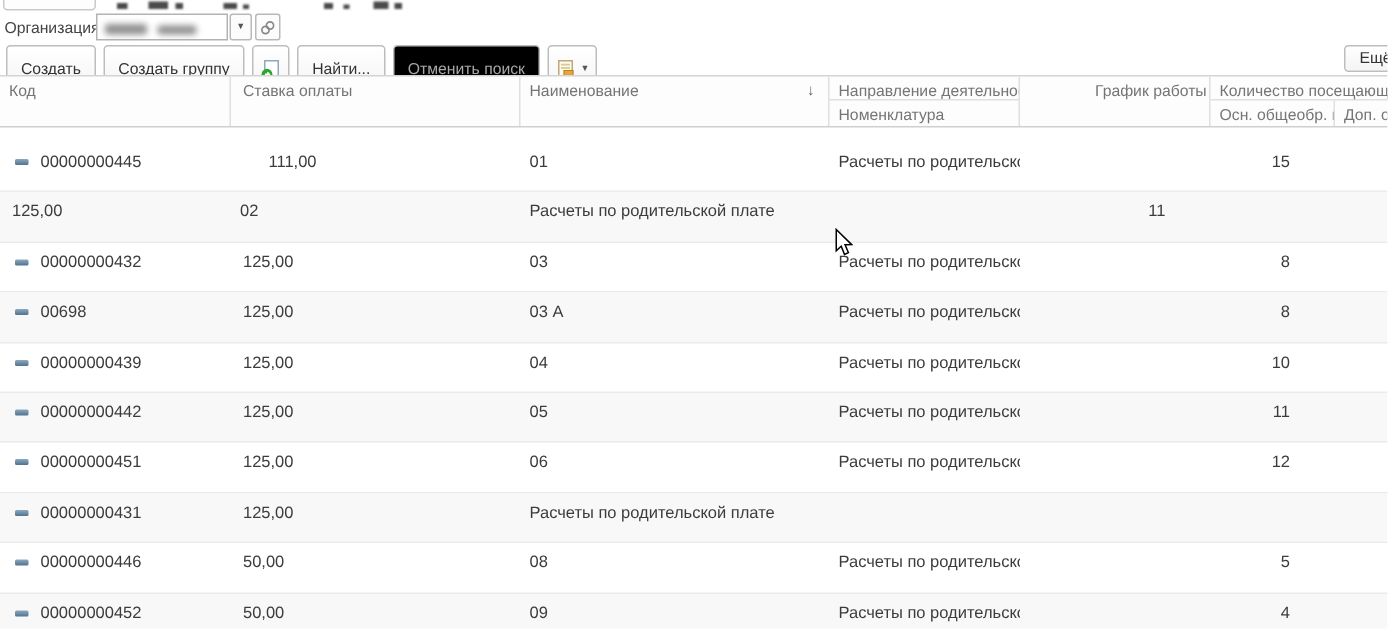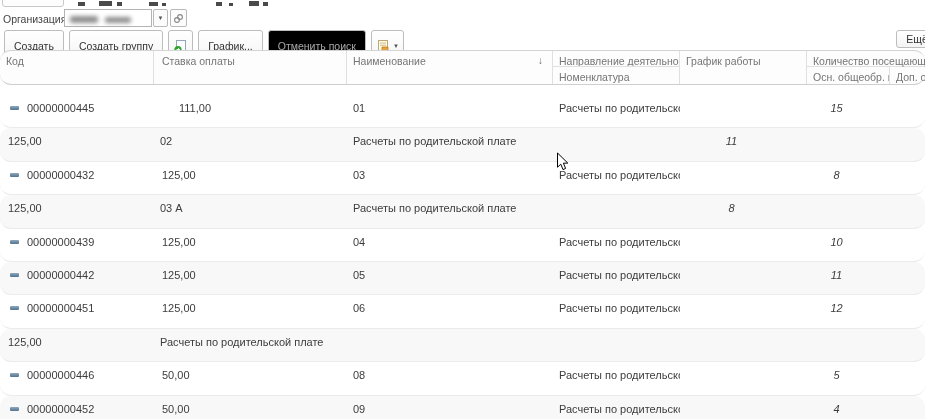--- a/index.html
+++ b/index.html
@@ -43,21 +43,21 @@
   .tb-btn.disabled { color: #a8a8a8; background: #000000; }
   .tb-icon-btn { padding: 0 4px; gap: 3px; }
   .caret { font-size: 6px; color: #555; }
   .more-btn {
     position: absolute; left: 896px; top: 30px; width: 42px; height: 18px;
     font-size: 10.5px; color: #333; background: linear-gradient(#ffffff, #f4f4f4);
     border: 1px solid #bdbdbd; border-radius: 3px;
     display: flex; align-items: center; justify-content: center;
   }
   
-  .grid-cols { display: grid; grid-template-columns: 154px 193px 206px 127px 127px 83px 35px; border-radius: 11px; }
+  .grid-cols { display: grid; grid-template-columns: 154px 193px 206px 127px 127px 83px 35px; }
   .thead {
     position: absolute; left: 0; top: 50px; width: 925px; height: 35px;
     border-top: 1px solid #d4d4d4; border-bottom: 1px solid #cfcfcf;
     grid-template-rows: 16px 17px;
     font-size: 10.5px; color: #757575; background: #fdfdfd;
   }
   .th { padding: 4px 0 0 6px; white-space: nowrap; overflow: hidden; position: relative; }
   .th.span2 { grid-row: 1 / 3; }
   .th.brd { border-right: 1px solid #e0e0e0; }
   .th.mid { border-bottom: 1px solid #e0e0e0; }
@@ -65,21 +65,21 @@
   .sort-ind { position: absolute; right: 9px; top: 4px; font-size: 10px; color: #666; }
   .tbody { position: absolute; left: 0; top: 95px; width: 925px; height: 334px; }
   .trow { height: 33.4px; border-bottom: 1px solid #ebebeb; font-size: 11px; color: #3c3c3c; cursor: default; }
   .trow:nth-child(even) { background: #f8f8f8; }
   .td { padding: 7px 0 0 6px; white-space: nowrap; overflow: hidden; }
   .td.code-cell { display: flex; align-items: flex-start; padding-left: 10px; }
   .dash-ico {
     width: 9px; height: 4px; margin: 4px 8px 0 0; flex: none; border-radius: 1px;
     background: linear-gradient(#8fa8bc, #4f7391);
   }
-  .td.num { text-align: center; padding-right: 30px; font-style: italic; }
+  .td.num { text-align: right; padding-right: 30px; }
   
   .mouse-cursor { position: absolute; left: 556px; top: 152px; z-index: 50; }
 </style>
 </head>
 <body>
 
 <div class="title-frag-box"></div>
 <div>
   <div class="frag-mark" style="left:78px;top:2px;width:7px;height:4px;"></div>
   <div class="frag-mark" style="left:99px;top:1px;width:13px;height:5px;"></div>
@@ -114,21 +114,21 @@
 <div class="toolbar">
   <button class="tb-btn">Создать</button>
   <button class="tb-btn">Создать группу</button>
   <button class="tb-btn tb-icon-btn">
     <svg width="15" height="15" viewBox="0 0 15 15">
       <rect x="3.5" y="1.5" width="9" height="11.5" fill="#ffffff" stroke="#93a7ba" stroke-width="1"></rect>
       <circle cx="5" cy="10.5" r="3.6" fill="#2ea52e"></circle>
       <path d="M3.6 10.5 L6.4 10.5 M5.2 9.2 L6.6 10.5 L5.2 11.8" stroke="#ffffff" stroke-width="1" fill="none"></path>
     </svg>
   </button>
-  <button class="tb-btn">График...</button>
+  <button class="tb-btn">Найти...</button>
   <button class="tb-btn disabled">Отменить поиск</button>
   <button class="tb-btn tb-icon-btn">
     <svg width="14" height="15" viewBox="0 0 14 15">
       <rect x="2.5" y="1.5" width="9" height="11.5" fill="#fffbe9" stroke="#bfa878" stroke-width="1"></rect>
       <rect x="4" y="3.5" width="6" height="1.2" fill="#d8c89a"></rect>
       <rect x="4" y="5.7" width="6" height="1.2" fill="#d8c89a"></rect>
       <path d="M6 8 L12 8 L12 13 L6 13 Z" fill="#e8a33d" stroke="#c07f1e" stroke-width="0.8"></path>
     </svg>
     <span class="caret">▼</span>
   </button>
@@ -137,21 +137,21 @@
 
 <div class="thead grid-cols">
   <div class="th span2 brd">Код</div>
   <div class="th span2 brd" style="padding-left:8px;">Ставка оплаты</div>
   <div class="th span2 brd">
     <span>Наименование</span>
     <span class="sort-ind">↓</span>
   </div>
   <div class="th brd mid" style="grid-row:1;grid-column:4;">Направление деятельности</div>
   <div class="th brd" style="grid-row:2;grid-column:4;">Номенклатура</div>
-  <div class="th span2 brd" style="grid-column:5;">График работы</div>
+  <div class="th span2 brd" style="grid-column:5;margin-left:44px;">График работы</div>
   <div class="th mid ovis" style="grid-row:1;grid-column:6 / 8;">Количество посещающих групп...</div>
   <div class="th brd" style="grid-row:2;grid-column:6;">Осн. общеобр. п...</div>
   <div class="th" style="grid-row:2;grid-column:7;">Доп. обр...</div>
 </div>
 
 <div class="tbody">
     <div class="trow grid-cols">
       <div class="td code-cell">
         <span class="dash-ico"></span>
         <span>00000000445</span>
@@ -177,20 +177,24 @@
         <span>00000000432</span>
       </div>
       <div class="td" style="padding-left: 8px;">125,00</div>
       <div class="td">03</div>
       <div class="td">Расчеты по родительской плате</div>
       <div class="td"></div>
       <div class="td num">8</div>
       <div class="td"></div>
     </div>
     <div class="trow grid-cols">
+      <div class="td code-cell">
+        <span class="dash-ico"></span>
+        <span>00698</span>
+      </div>
       <div class="td" style="padding-left: 8px;">125,00</div>
       <div class="td">03 А</div>
       <div class="td">Расчеты по родительской плате</div>
       <div class="td"></div>
       <div class="td num">8</div>
       <div class="td"></div>
     </div>
     <div class="trow grid-cols">
       <div class="td code-cell">
         <span class="dash-ico"></span>
@@ -221,20 +225,24 @@
         <span>00000000451</span>
       </div>
       <div class="td" style="padding-left: 8px;">125,00</div>
       <div class="td">06</div>
       <div class="td">Расчеты по родительской плате</div>
       <div class="td"></div>
       <div class="td num">12</div>
       <div class="td"></div>
     </div>
     <div class="trow grid-cols">
+      <div class="td code-cell">
+        <span class="dash-ico"></span>
+        <span>00000000431</span>
+      </div>
       <div class="td" style="padding-left: 8px;">125,00</div>
       <div class="td">Расчеты по родительской плате</div>
       <div class="td"></div>
       <div class="td"></div>
     </div>
     <div class="trow grid-cols">
       <div class="td code-cell">
         <span class="dash-ico"></span>
         <span>00000000446</span>
       </div>

